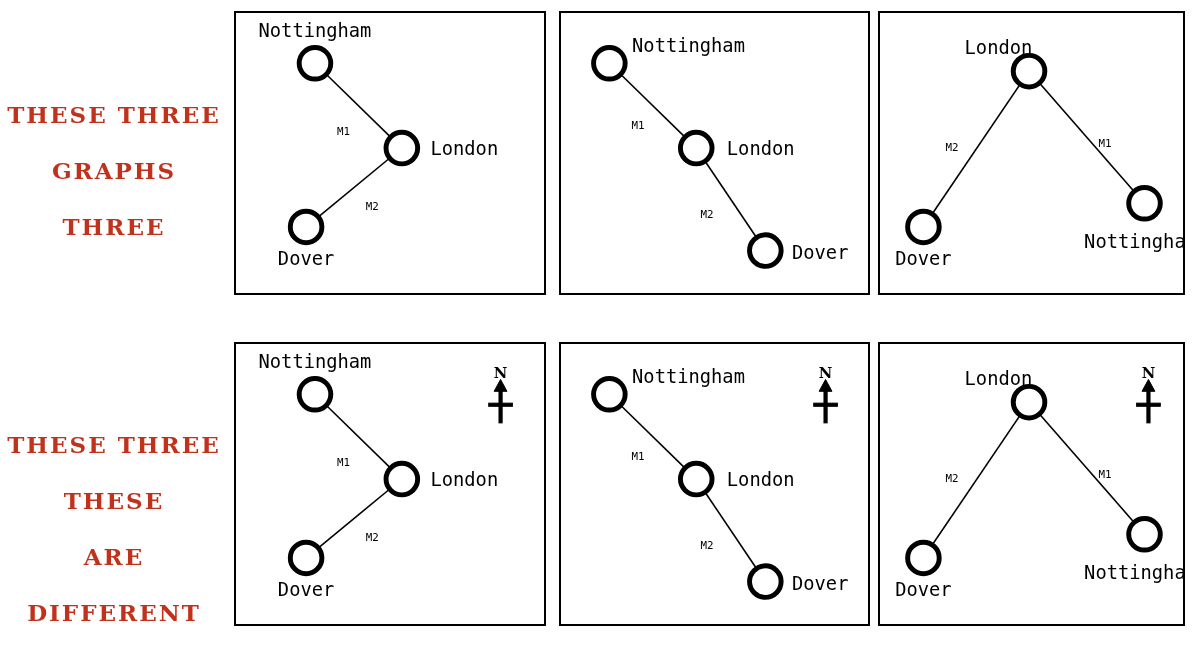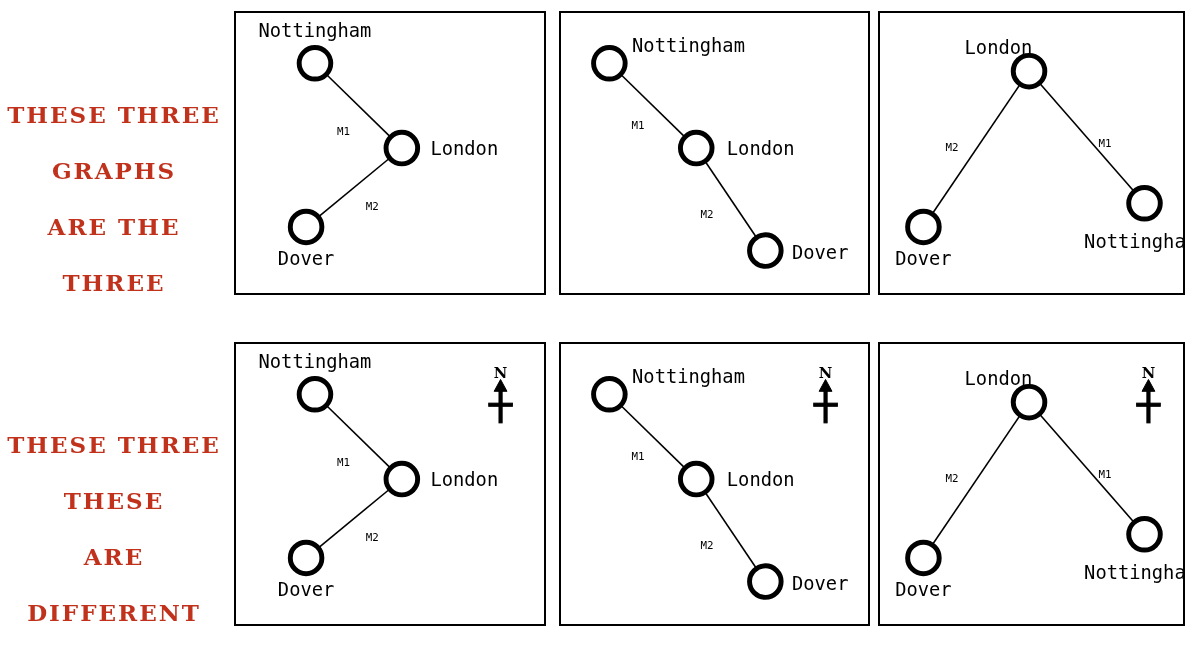--- a/index.html
+++ b/index.html
@@ -77,21 +77,20 @@
   }
 </style>
 </head>
 <body>
 
 <div id="page">
 
   <div class="row-label" id="label-graphs">
     <span>THESE THREE</span>
     <span>GRAPHS</span>
-    <span>ARE THE</span>
     <span>THREE</span>
   </div>
 
   <div class="row-label" id="label-maps">
     <span>THESE THREE</span>
     <span>THESE</span>
     <span>ARE</span>
     <span>DIFFERENT</span>
   </div>
 

